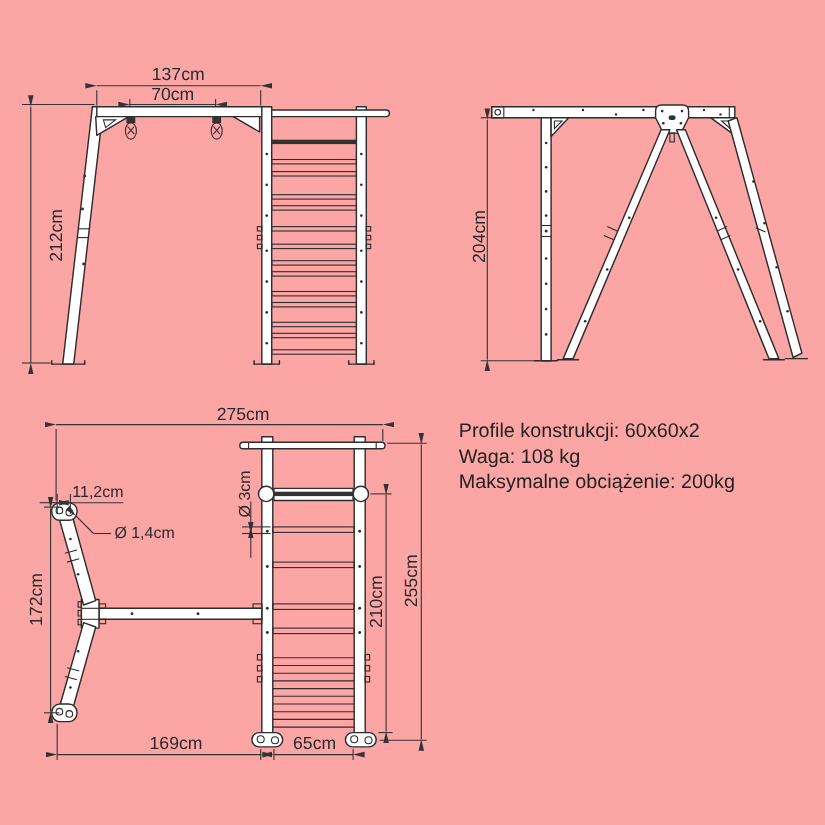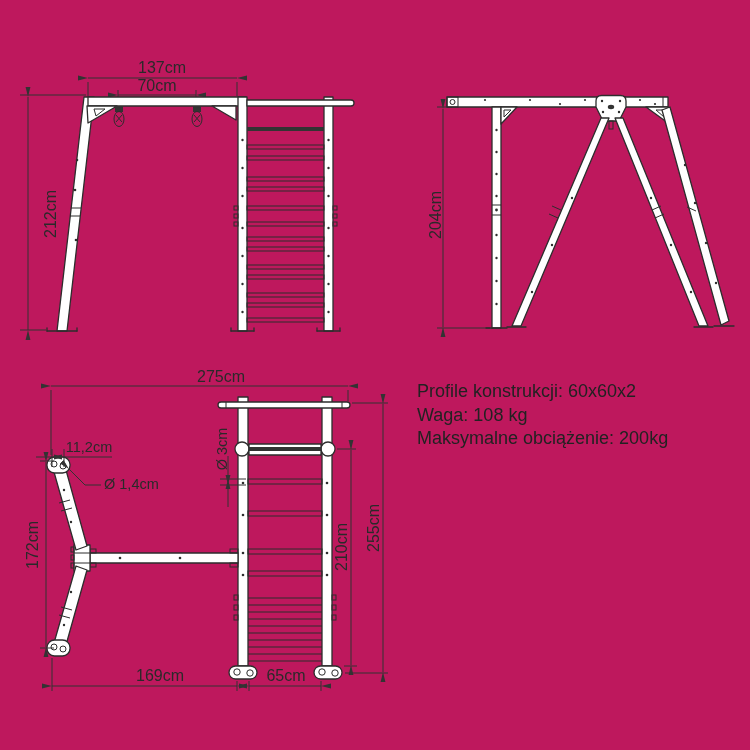--- a/index.html
+++ b/index.html
@@ -1,16 +1,16 @@
 <!DOCTYPE html>
 <html><head>
 <meta charset="utf-8">
 <style>
   html,body{margin:0;padding:0;background:#fff;}
-  .stage{width:750px;height:750px;position:relative;background:#be185d;overflow:hidden;}
+  .stage{width:750px;height:750px;position:relative;background:#fca5a5;overflow:hidden;}
   svg{display:block;}
   .ln{stroke:#2d2d2d;stroke-width:1.3;fill:none;stroke-linejoin:round;stroke-linecap:round;}
   .lnw{stroke:#2d2d2d;stroke-width:1.3;fill:#fff;stroke-linejoin:round;}
   .thin{stroke:#2d2d2d;stroke-width:1;fill:none;}
   .dim{stroke:#333;stroke-width:1;fill:none;}
   .dark{fill:#333;stroke:none;}
   .dot{fill:#2d2d2d;stroke:none;}
   .dimtext{font-family:"Liberation Sans",sans-serif;font-size:16px;fill:#2a2a2a;}
   .dimtext-sm{font-family:"Liberation Sans",sans-serif;font-size:14.5px;fill:#2a2a2a;}
   .spec{font-family:"Liberation Sans",sans-serif;font-size:18px;fill:#222;}

